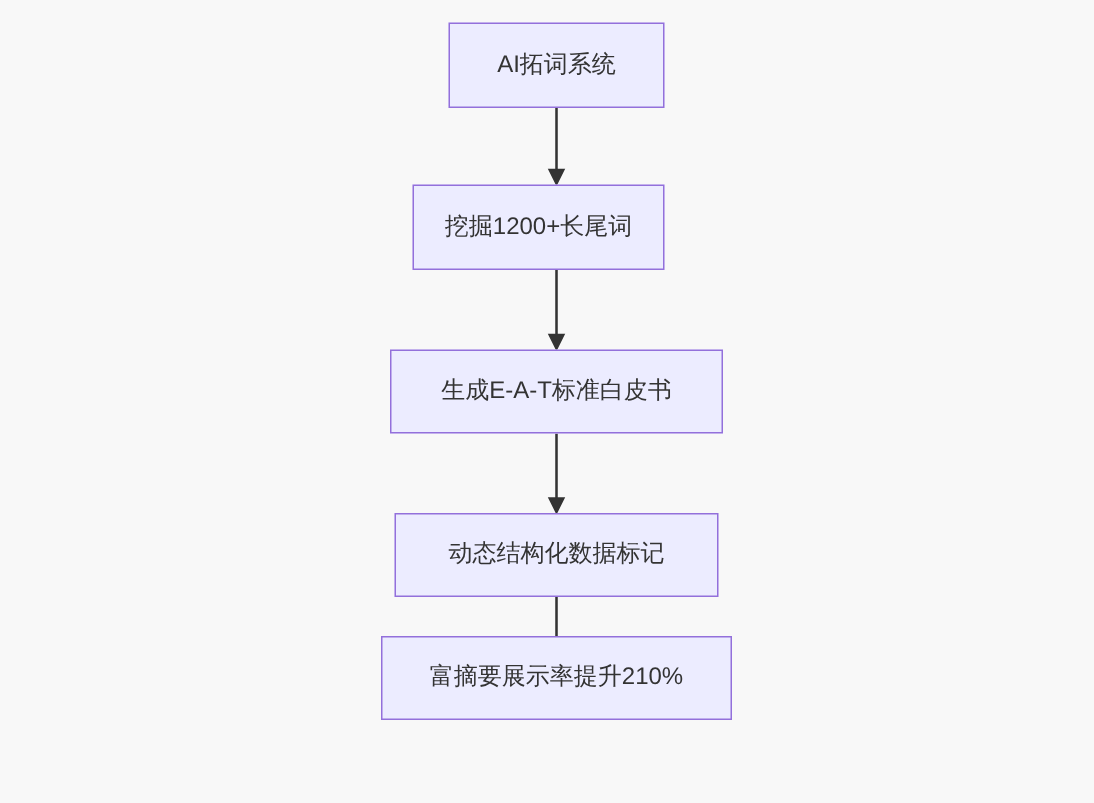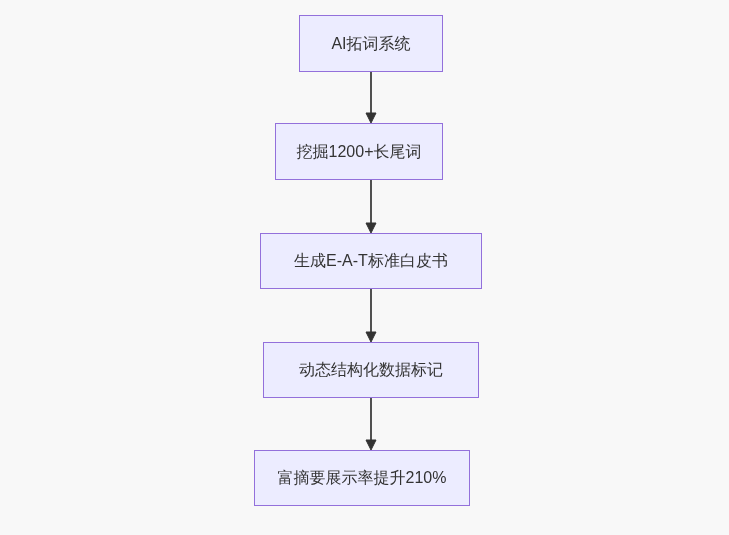--- a/index.html
+++ b/index.html
@@ -32,21 +32,21 @@
     justify-content: center;
     font-size: 16px;
     line-height: 1.2;
     text-align: center;
     white-space: nowrap;
   }
   .n1 { left: 299px; top: 15px;  width: 144px; height: 57px; }
   .n2 { left: 275px; top: 123px; width: 168px; height: 57px; }
   .n3 { left: 260px; top: 233px; width: 222px; height: 56px; }
   .n4 { left: 263px; top: 342px; width: 216px; height: 56px; }
-  .n5 { left: 254px; top: 450px; width: 216px; height: 56px; }
+  .n5 { left: 254px; top: 424px; width: 234px; height: 56px; }
   .edge-layer {
     position: absolute;
     left: 0; top: 0;
     width: 729px; height: 535px;
     pointer-events: none;
   }
   .edge-layer line {
     stroke: var(--arrow);
     stroke-width: 1.7;
   }

